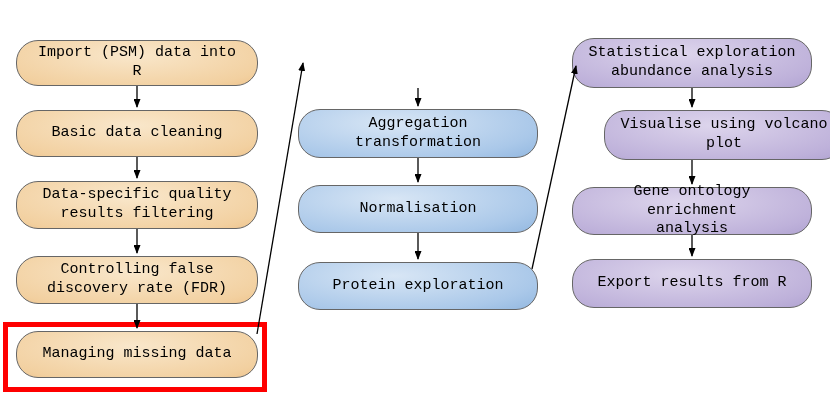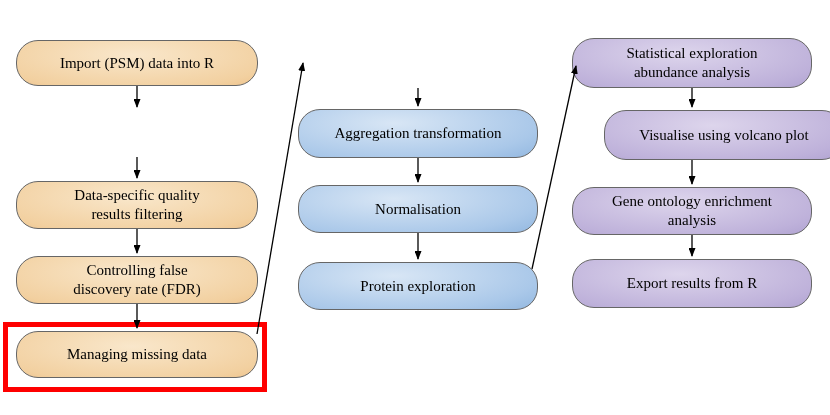--- a/index.html
+++ b/index.html
@@ -1,20 +1,20 @@
 <!DOCTYPE html>
 <html><head>
 <meta charset="utf-8">
 <style>
   html,body{margin:0;padding:0;background:#ffffff;}
   #canvas{
     position:relative;
     width:830px;height:400px;
     background:#ffffff;
-    font-family:Liberation Serif, serif;
+    font-family:Liberation Mono, monospace;
     overflow:hidden;
   }
   .node{
     position:absolute;
     box-sizing:border-box;
     border:1px solid #666666;
     border-radius:22px;
     display:flex;
     align-items:center;
     justify-content:center;
@@ -40,20 +40,21 @@
   }
 </style>
 </head>
 <body>
 
 <div id="canvas">
 
   <div class="highlight-frame"></div>
 
   <div class="node orange" style="left:16px;top:40px;width:242px;height:46px;">Import (PSM) data into R</div>
+  <div class="node orange" style="left:16px;top:110px;width:242px;height:47px;">Basic data cleaning</div>
   <div class="node orange" style="left:16px;top:181px;width:242px;height:48px;">Data-specific quality
 results filtering</div>
   <div class="node orange" style="left:16px;top:256px;width:242px;height:48px;">Controlling false
 discovery rate (FDR)</div>
   <div class="node orange" style="left:16px;top:331px;width:242px;height:47px;">Managing missing data</div>
 
   <div class="node blue" style="left:298px;top:109px;width:240px;height:49px;">Aggregation transformation</div>
   <div class="node blue" style="left:298px;top:262px;width:240px;height:48px;">Protein exploration</div>
   <div class="node blue" style="left:298px;top:185px;width:240px;height:48px;">Normalisation</div>
 

